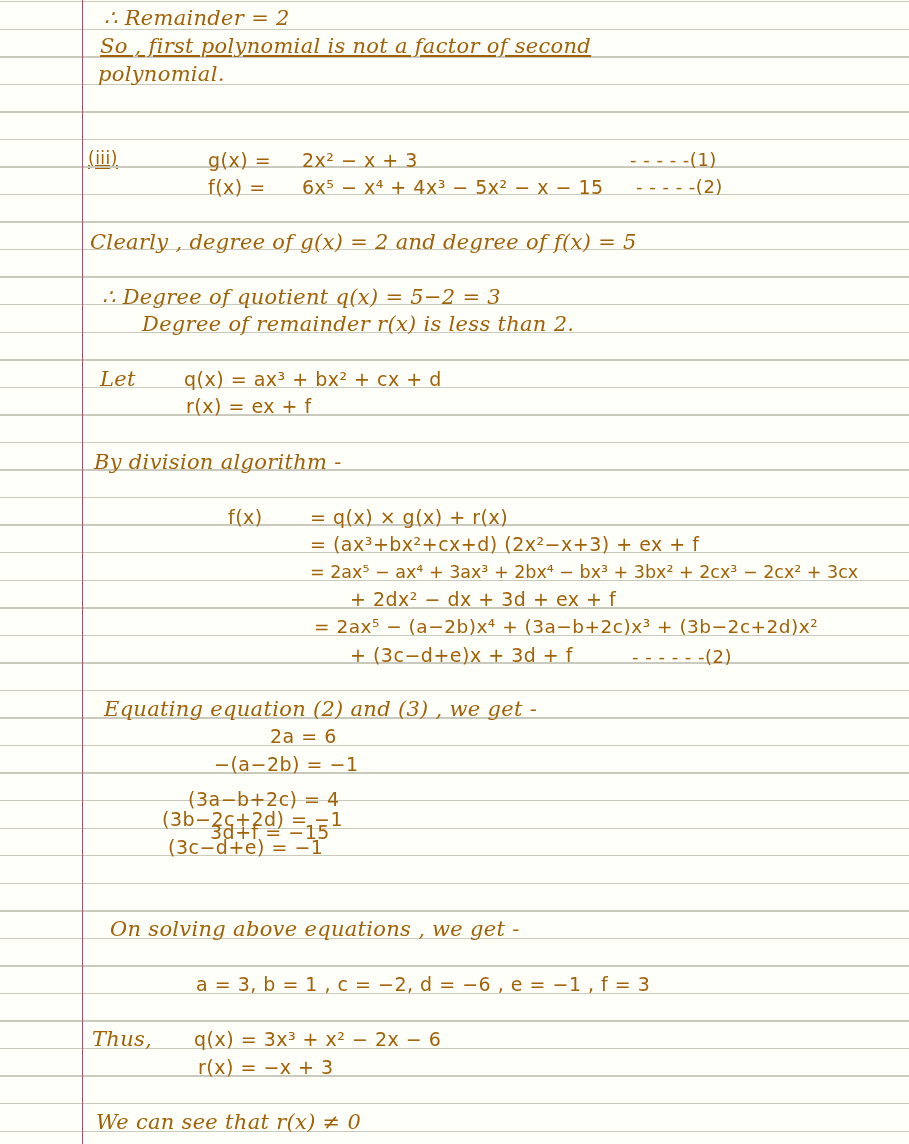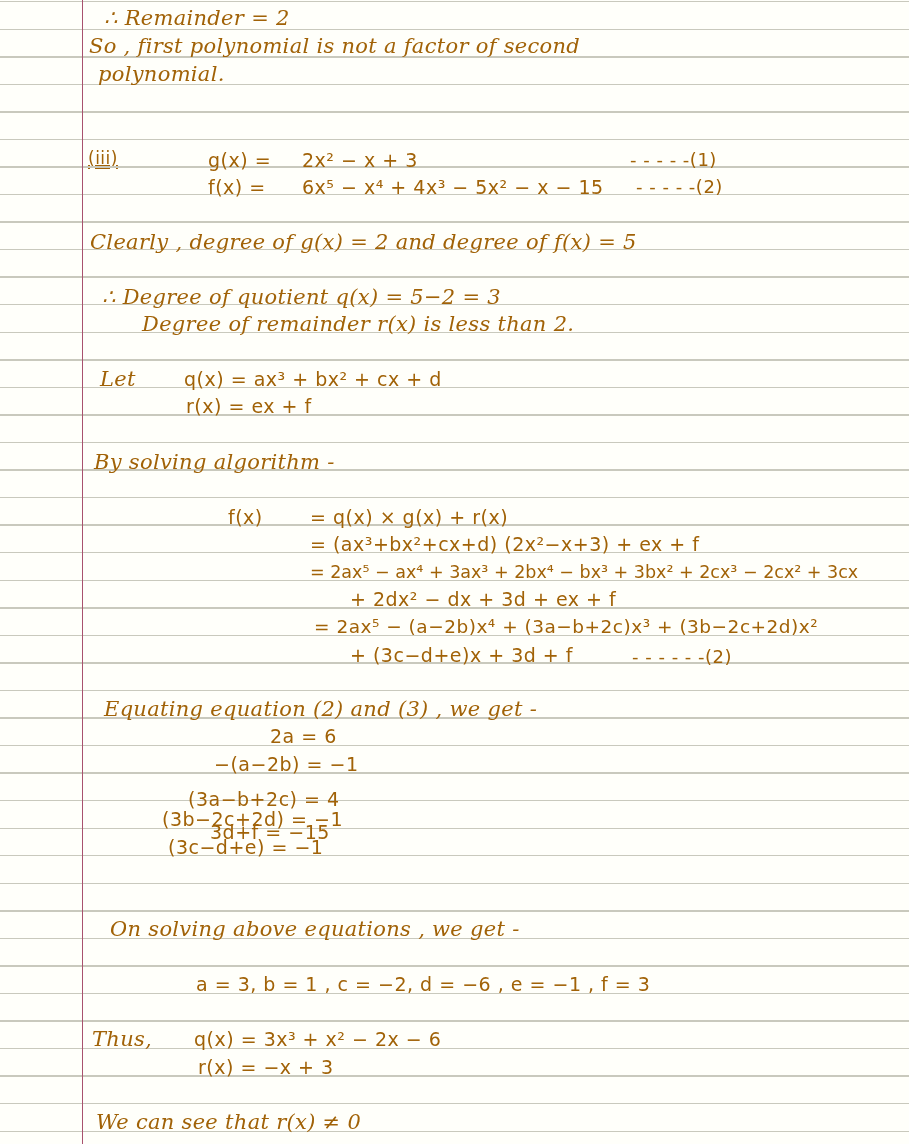--- a/index.html
+++ b/index.html
@@ -28,21 +28,21 @@
     .m { font-family: "DejaVu Sans", sans-serif; font-style: normal; font-size: 19px; letter-spacing: 0.5px; }
     .s { font-size: 18px; }
     .u { text-decoration: underline double; }
   </style>
 </head>
 <body>
 
 <div class="margin-line"></div>
 
 <div class="t" style="left:104px; top:6px;">∴ Remainder = 2</div>
-<div class="t" style="left:89px; top:34px;">So , first polynomial is not a factor of second</div>
+<div class="t" style="left:100px; top:34px;text-decoration:underline;">So , first polynomial is not a factor of second</div>
 <div class="t" style="left:98px; top:62px;">polynomial.</div>
 
 <div class="t m u" style="left:88px; top:146px; font-size:17px;">(iii)</div>
 
 <div class="t m" style="left:208px; top:148px;">g(x) =</div>
 <div class="t m" style="left:302px; top:148px;">2x² − x + 3</div>
 <div class="t m s" style="left:630px; top:148px;">- - - - -(1)</div>
 
 <div class="t m" style="left:208px; top:175px;">f(x) =</div>
 <div class="t m" style="left:302px; top:175px;">6x⁵ − x⁴ + 4x³ − 5x² − x − 15</div>
@@ -50,21 +50,21 @@
 
 <div class="t" style="left:90px; top:230px;">Clearly , degree of g(x) = 2  and degree of f(x) = 5</div>
 
 <div class="t" style="left:102px; top:285px;">∴ Degree of quotient q(x) =  5−2 = 3</div>
 <div class="t" style="left:142px; top:312px;">Degree of remainder r(x) is less than 2.</div>
 
 <div class="t" style="left:100px; top:367px;">Let</div>
 <div class="t m" style="left:184px; top:367px;">q(x) =  ax³ + bx² + cx + d</div>
 <div class="t m" style="left:186px; top:394px;">r(x) =  ex + f</div>
 
-<div class="t" style="left:94px; top:450px;">By solving algorithm -</div>
+<div class="t" style="left:94px; top:450px;">By division algorithm -</div>
 
 <div class="t m" style="left:228px; top:505px;">f(x)</div>
 <div class="t m" style="left:310px; top:505px;">= q(x) × g(x) + r(x)</div>
 <div class="t m" style="left:310px; top:532px;">= (ax³+bx²+cx+d) (2x²−x+3) + ex + f</div>
 <div class="t m" style="left:310px; top:560px; font-size:17.5px; letter-spacing:0;">= 2ax⁵ − ax⁴ + 3ax³ + 2bx⁴ − bx³ + 3bx² + 2cx³ − 2cx² + 3cx</div>
 <div class="t m" style="left:350px; top:587px;">+ 2dx² − dx + 3d + ex + f</div>
 <div class="t m" style="left:314px; top:615px; font-size:18.5px;">= 2ax⁵ − (a−2b)x⁴ + (3a−b+2c)x³ + (3b−2c+2d)x²</div>
 <div class="t m" style="left:350px; top:643px;">+ (3c−d+e)x + 3d + f</div>
 <div class="t m s" style="left:632px; top:645px;">- - - - - -(2)</div>
 

